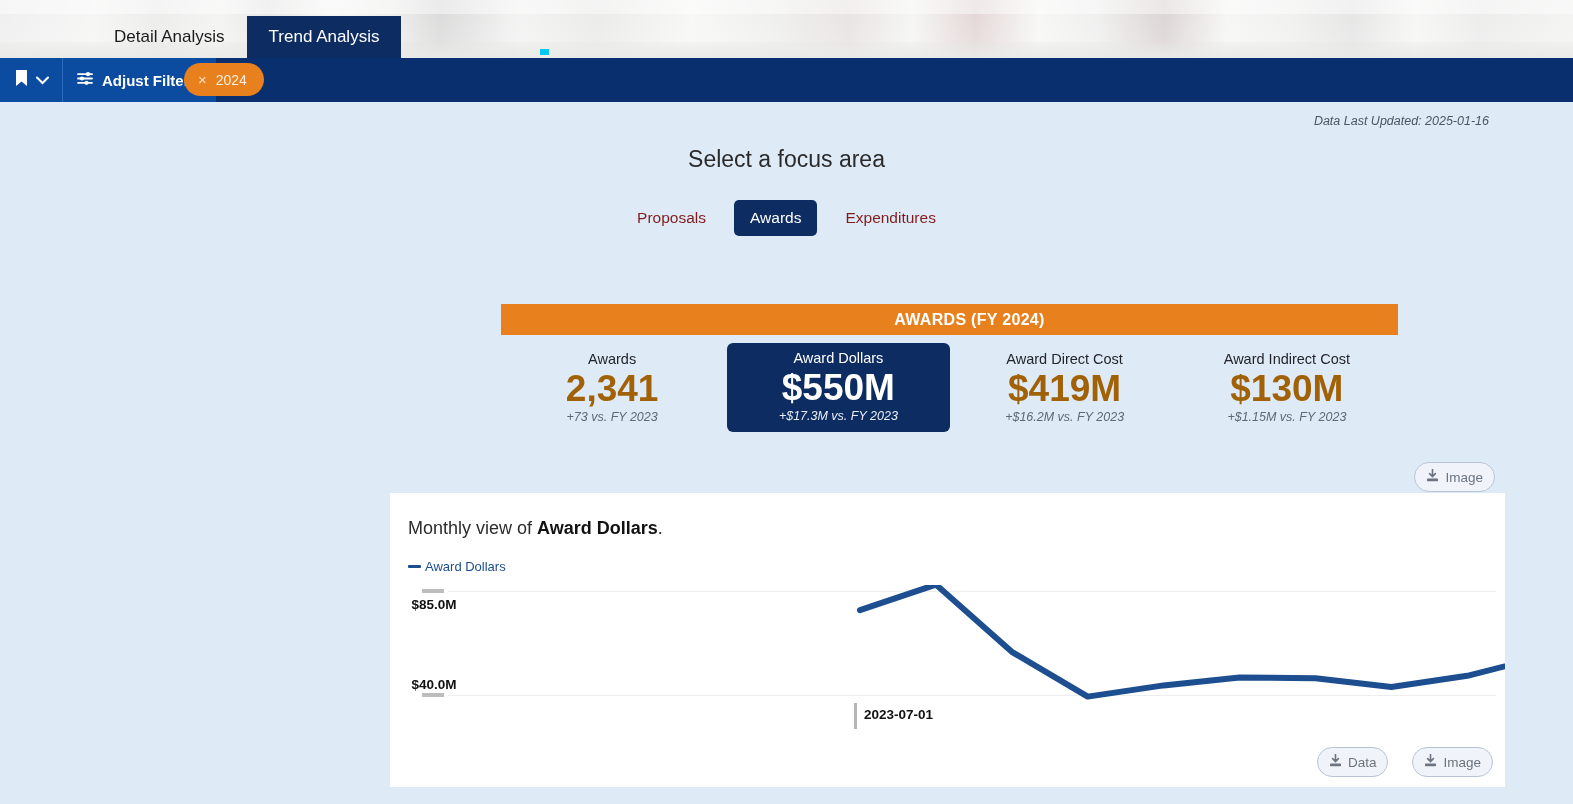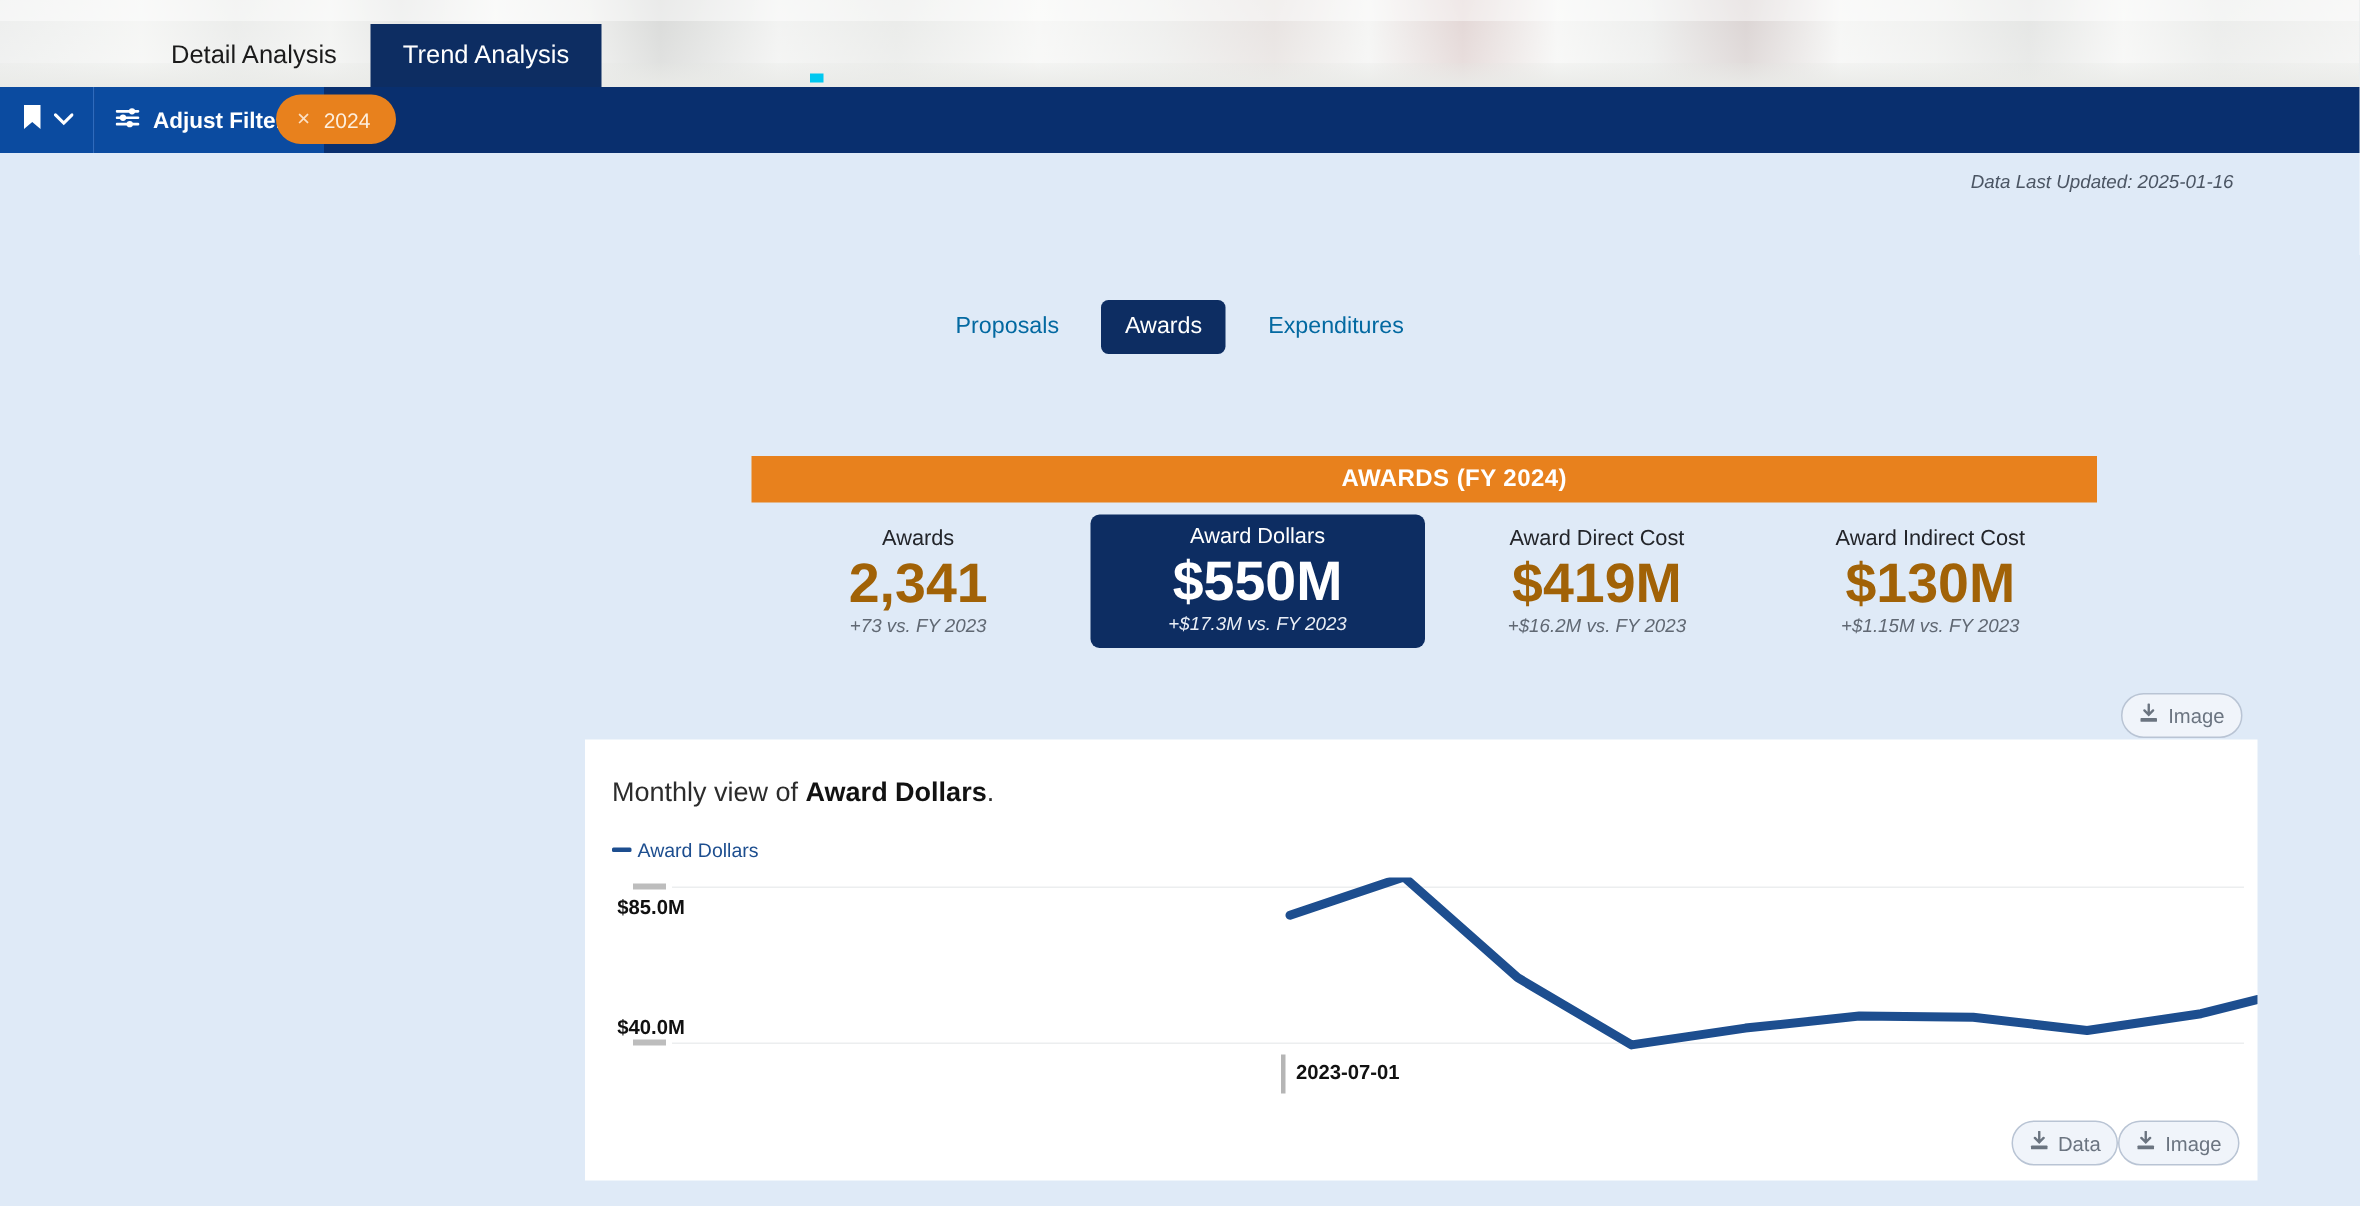--- a/index.html
+++ b/index.html
@@ -83,21 +83,21 @@
   .focus-title {
     position: absolute; left: 0; width: 100%; top: 44px;
     text-align: center; font-size: 23px; color: #2a2a2a;
   }
   .focus-btns {
     position: absolute; left: 0; width: 100%; top: 98px;
     display: flex; justify-content: center; gap: 12px;
   }
   .focus-btn {
     padding: 9px 16px; border-radius: 5px; font-size: 15.5px;
-    color: #0369a1; cursor: pointer; white-space: nowrap;
+    color: #7f1d1d; cursor: pointer; white-space: nowrap;
   }
   .focus-btn.active { background: #0d2d62; color: #ffffff; }
 
   
   .kpi-header {
     position: absolute; left: 501px; top: 202px; width: 897px; height: 31px;
     background: #e8811d; color: #ffffff; font-size: 16px; font-weight: bold;
     display: flex; align-items: center; justify-content: center; letter-spacing: .3px; padding-left: 40px;
   }
   .kpi-row {
@@ -150,21 +150,21 @@
   }
   .gridline {
     position: absolute; left: 58px; width: 1048px; height: 1px; background: #eceeef;
   }
   .xtick {
     position: absolute; width: 3px; height: 26px; background: #b5b5b5;
   }
   .xlab { position: absolute; font-size: 13.5px; font-weight: bold; color: #111; }
 
   .btns-bottom {
-    position: absolute; right: 12px; bottom: 10px; display: flex; gap: 0;
+    position: absolute; right: 12px; bottom: 10px; display: flex; gap: 24px;
   }
 </style>
 </head>
 <body>
 
 <div class="banner">
   <div class="banner-photo"></div>
   <div class="banner-dot"></div>
   <div class="tabs">
     <div class="tab">
@@ -204,20 +204,21 @@
 </div>
 <div class="pill">
   <span class="x">×</span>
   <span>2024</span>
 </div>
 
 <div class="page">
 
   <div class="updated">Data Last Updated: 2025-01-16</div>
 
+  <div class="focus-title">Select a focus area</div>
 
   <div class="focus-btns">
     <div class="focus-btn">Proposals</div>
     <div class="focus-btn active">Awards</div>
     <div class="focus-btn">Expenditures</div>
   </div>
 
   <div class="kpi-header">AWARDS (FY 2024)</div>
 
   <div class="kpi-row">

